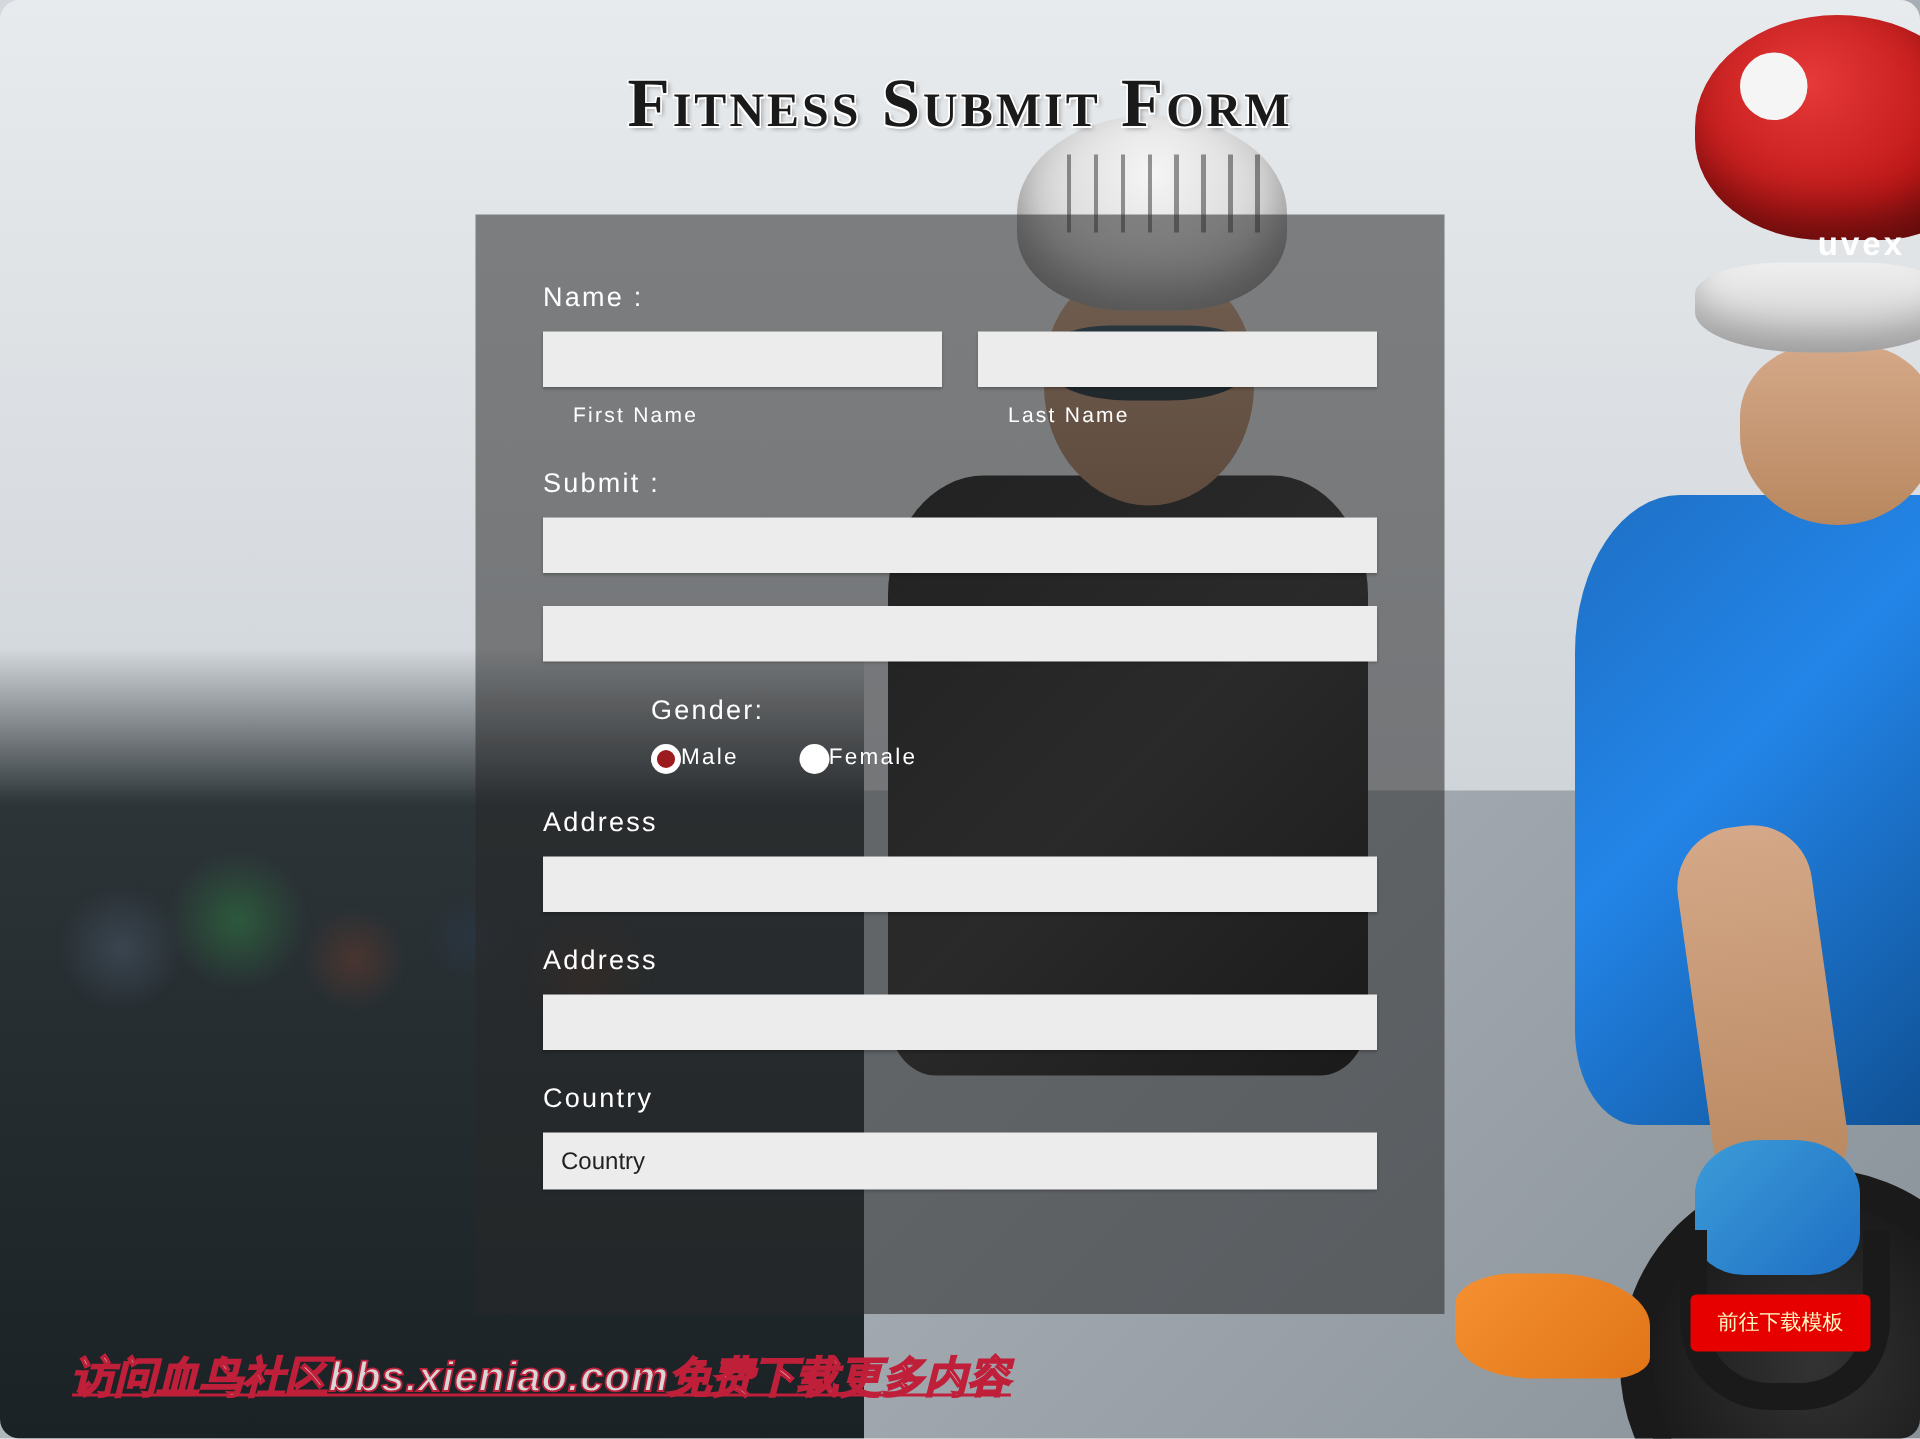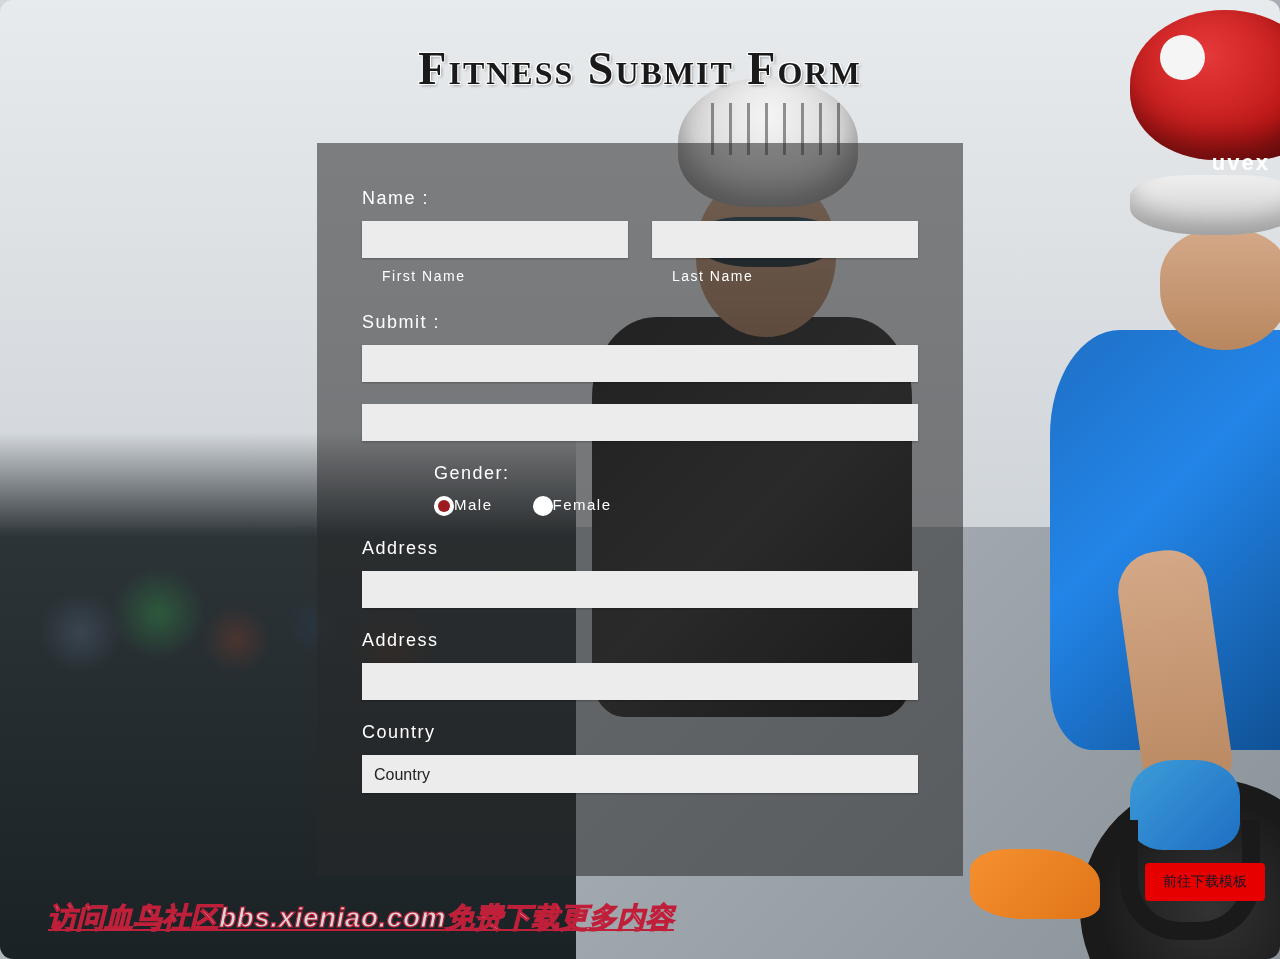--- a/index.html
+++ b/index.html
@@ -404,23 +404,23 @@
   font-size: 18px;
   letter-spacing: 2px;
   cursor: pointer;
   margin-top: 12px;
   box-shadow: 0 2px 4px rgba(0,0,0,0.3);
 }
 
 .corner-btn {
   position: absolute;
   bottom: 58px;
-  right: 15px;
+  right: 33px;
   background: #e60000;
-  color: #0f172a;
+  color: #fef9c3;
   padding: 10px 18px;
   font-size: 14px;
   border-radius: 4px;
   cursor: pointer;
   border: none;
   font-family: Liberation Serif, serif;
 }
 
 .watermark {
   position: absolute;

